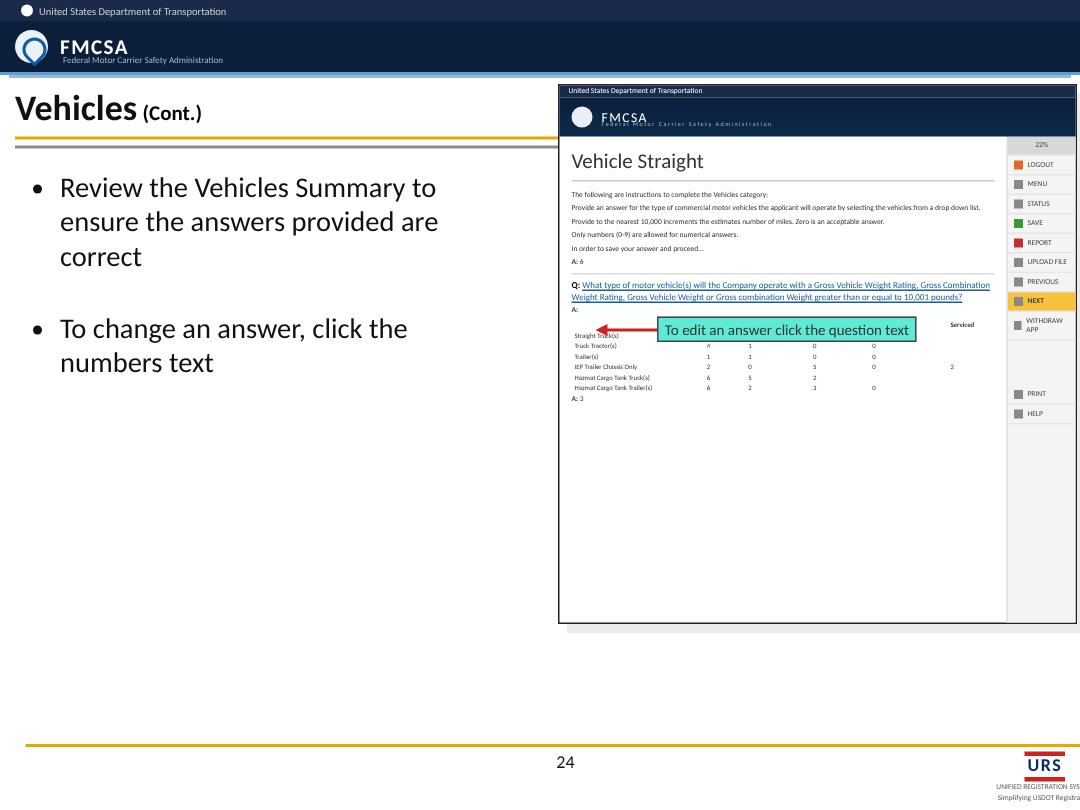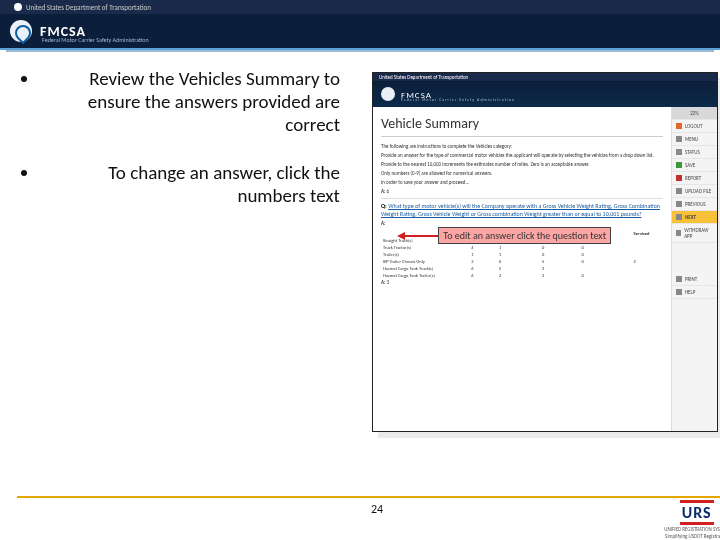--- a/index.html
+++ b/index.html
@@ -54,21 +54,21 @@
     height: 430px;
   }
   .title-row{
     padding:6px 0 4px 0;
     border-bottom:2px solid #8a8a8a;
   }
   .title {
     font-size:24px;font-weight:bold;color:#111;display:inline;
   }
   .title-sub{font-size:14px;font-weight:bold;}
-  ul.bul { list-style: disc; padding-left:30px; margin:16px 0 0 0; max-width:330px;text-align:right;}
+  ul.bul { list-style: disc; padding-left:30px; margin:16px 0 0 0; max-width:330px;}
   ul.bul li { font-size:19px; line-height:1.2; color:#111; margin-bottom:26px;}
 
   
   .shot {
     position:absolute; top:4px; right:2px;
     width:346px; height:360px;
     border:1px solid #222;
     background:#fff;
     font-size:6px;
     box-shadow: 6px 6px 0 rgba(0,0,0,0.08);
@@ -90,21 +90,21 @@
   .s-side .rep .ico{background:#c03030;}
 
   .vs-title{font-size:14px;color:#333;margin:2px 0 4px 0;}
   .vs-hr{height:1px;background:#ccc;margin:2px 0 6px 0;}
   .vs-p{font-size:5px;color:#333;margin:3px 0;line-height:1.2;}
   .q{font-size:6px;border-top:1px solid #ddd;padding:3px 0 2px 0;}
   .q b{font-weight:bold;}
   .q .link{color:#1a5ca0;text-decoration:underline;}
   .a{font-size:5px;color:#333;margin-bottom:4px;}
   .callout{
-    position:absolute;background:#fca5a5;border:1px solid #444;
+    position:absolute;background:#5eead4;border:1px solid #444;
     font-size:10px;padding:2px 4px;color:#333;
     right:60px;top:120px;text-align:center;line-height:1.1;
   }
   .arrow{
     position:absolute;top:128px;left:30px;width:70px;height:2px;background:#d02020;
   }
   .arrow::before{
     content:"";position:absolute;left:-6px;top:-3px;width:0;height:0;
     border-top:4px solid transparent;border-bottom:4px solid transparent;border-right:8px solid #d02020;
   }
@@ -115,21 +115,21 @@
   
   .footer{
     position:absolute;left:17px;bottom:0;width:100%;height:44px;margin-top:45px;
   }
   .footer .gold{height:2px;background:#e5a800;margin:0 0 2px 0;}
   .footer .pgnum{position:absolute;left:50%;transform:translateX(-50%);top:6px;font-size:12px;color:#111;}
   .urs{
     position:absolute;right:8px;top:4px;text-align:center;
   }
   .urs .mark{
-    font-size:16px;font-weight:bold;color:#0b2a6a;letter-spacing:1px;
+    font-size:12px;font-weight:bold;color:#0b2a6a;letter-spacing:1px;
     border-top:3px solid #d02020;border-bottom:3px solid #d02020;padding:0 2px;
     display:inline-block;
   }
   .urs .small{font-size:5px;color:#5a5a5a;margin-top:1px;}
 </style>
 </head>
 <body>
 
 <div class="gov-bar">
   <span class="seal"></span>
@@ -137,38 +137,43 @@
 </div>
 
 <div class="brand-bar">
   <span class="logo-circ"></span>
   <span class="logo-text">FMCSA</span>
   <span class="logo-sub">Federal Motor Carrier Safety Administration</span>
 </div>
 <div class="thin-rule"></div>
 
 <div class="slide">
+  <div class="title-row">
+    <span class="title">Vehicles</span>
+    <span class="title-sub">(Cont.)</span>
+    <div class="header-underline"></div>
+  </div>
 
   <ul class="bul">
     <li>Review the Vehicles Summary to ensure the answers provided are correct</li>
     <li>To change an answer, click the numbers text</li>
   </ul>
 
   <div class="shot">
     <div class="s-gov">
       <span>United States Department of Transportation</span>
     </div>
     <div class="s-brand">
       <span class="mini-logo"></span>
       <span>FMCSA</span>
       <span class="sub">Federal Motor Carrier Safety Administration</span>
     </div>
     <div class="s-body">
       <div class="s-main">
-        <div class="vs-title">Vehicle Summary</div>
+        <div class="vs-title">Vehicle Straight</div>
         <div class="vs-hr"></div>
         <div class="vs-p">The following are instructions to complete the Vehicles category:</div>
         <div class="vs-p">Provide an answer for the type of commercial motor vehicles the applicant will operate by selecting the vehicles from a drop down list.</div>
         <div class="vs-p">Provide to the nearest 10,000 increments the estimates number of miles. Zero is an acceptable answer.</div>
         <div class="vs-p">Only numbers (0-9) are allowed for numerical answers.</div>
         <div class="vs-p">In order to save your answer and proceed...</div>
 
         <div class="a">
           <b>A:</b>
           <span>6</span>

